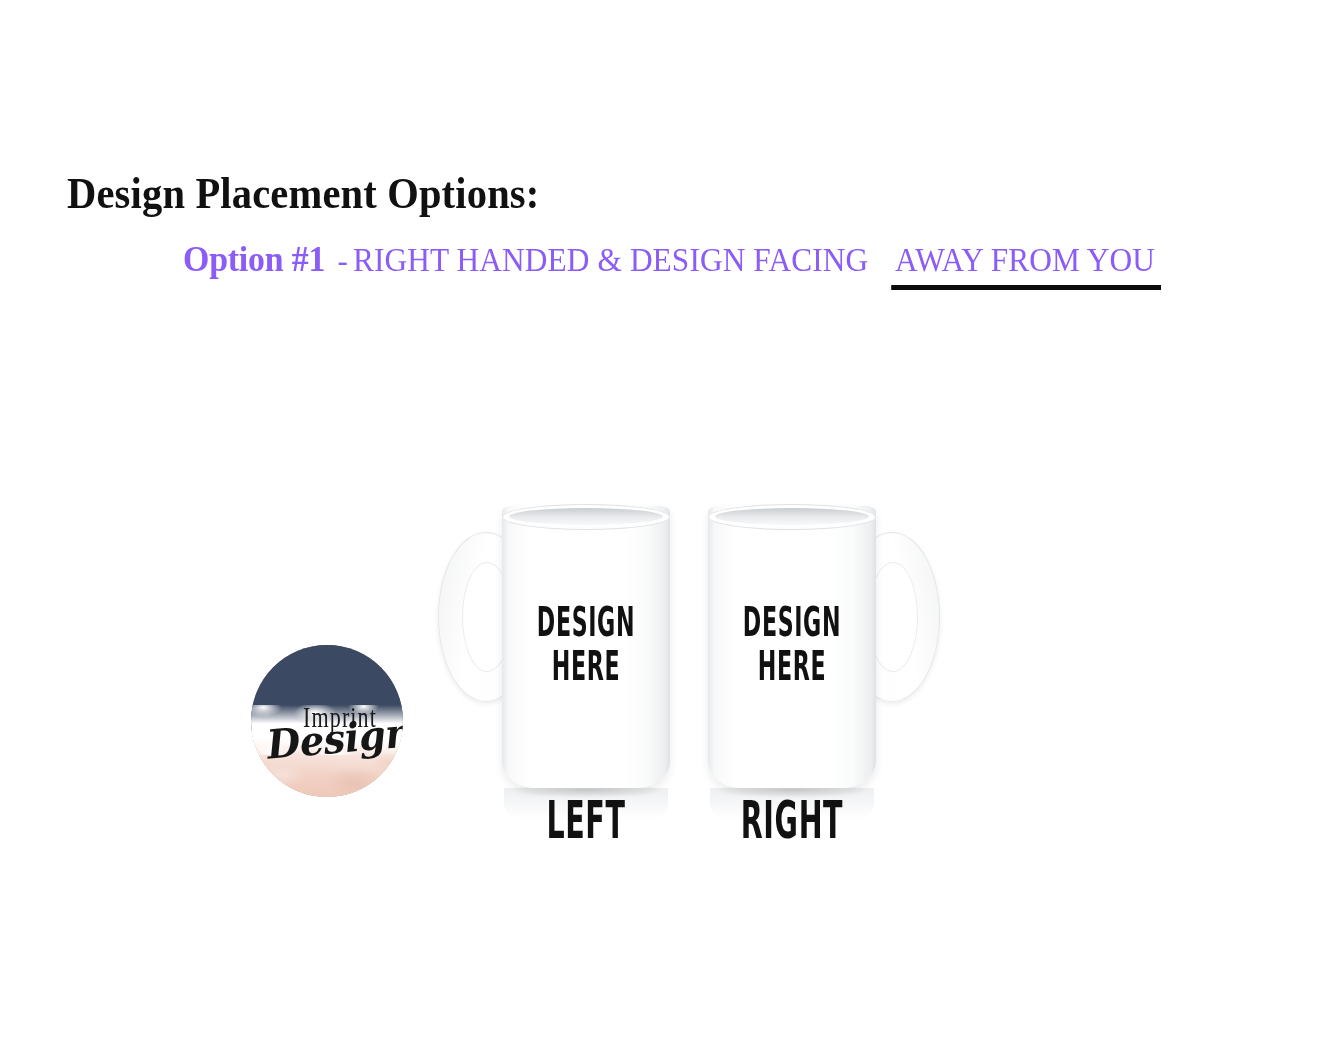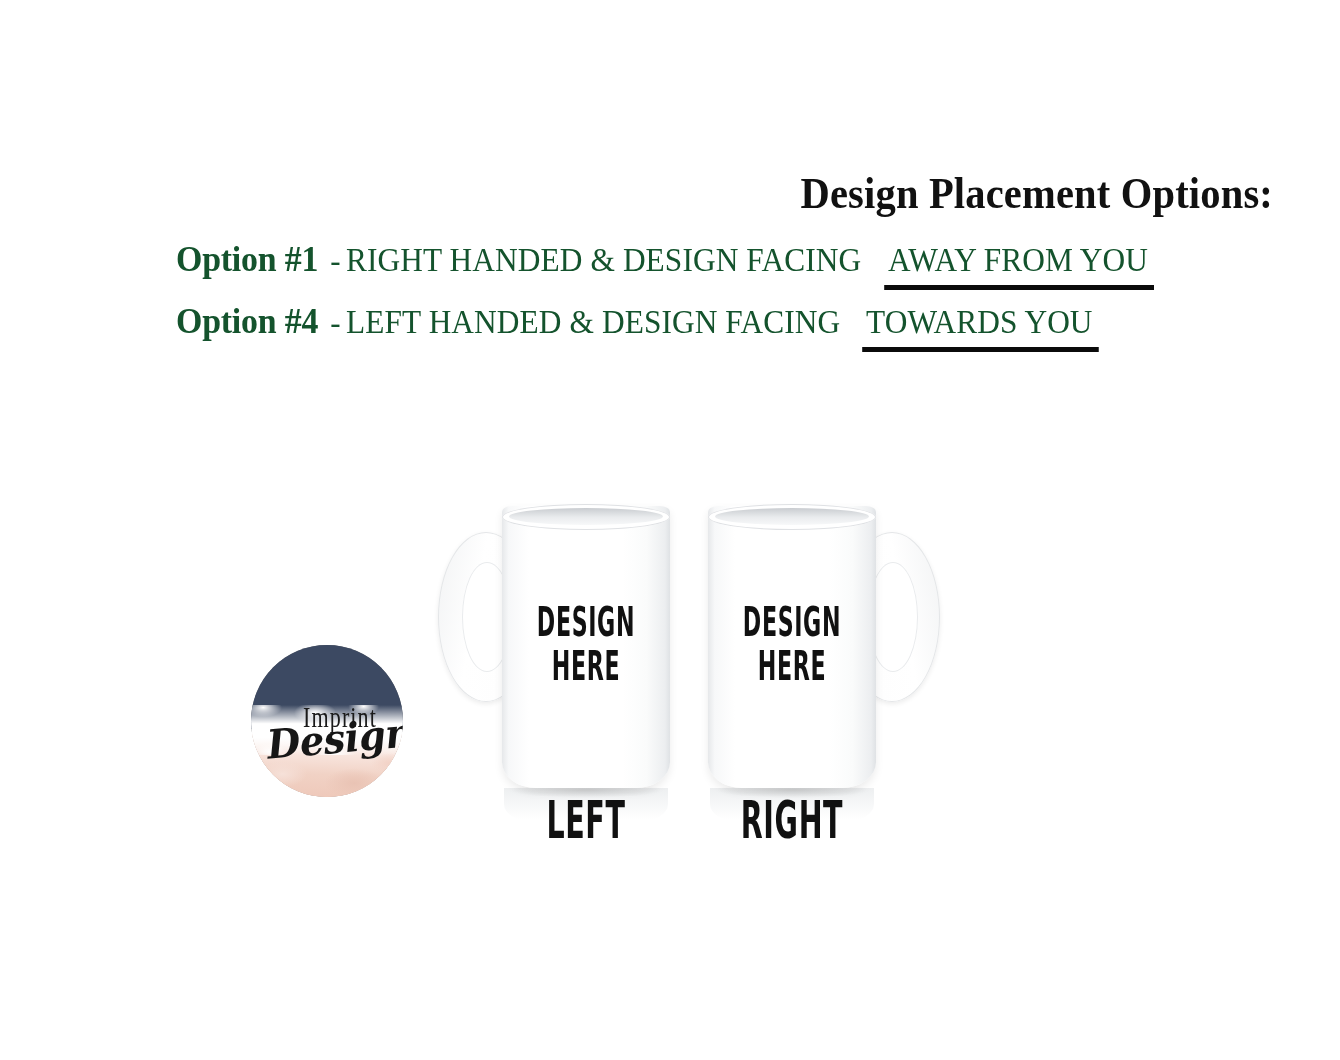--- a/index.html
+++ b/index.html
@@ -22,21 +22,21 @@
     height: 1060px;
     background: #ffffff;
   }
 
   
   .heading {
     position: absolute;
     left: 0;
     top: 168px;
     width: 1340px;
-    text-align: right;
+    text-align: left;
   }
   .heading-title {
     font-family: "Liberation Serif", serif;
     font-weight: bold;
     font-size: 45px;
     line-height: 50px;
     letter-spacing: 0.2px;
     color: #111111;
     transform: scaleX(0.90);
     transform-origin: center top;
@@ -46,21 +46,22 @@
   .options {
     position: absolute;
     left: 176px;
     top: 238px;
     width: 1000px;
   }
   .option-line {
     height: 62px;
     white-space: nowrap;
     display: block;
-    color: #14532d;
+    color: #8b5cf6;
+    text-align: center;
   }
   .opt-label {
     font-family: "Liberation Serif", serif;
     font-weight: bold;
     font-size: 36px;
     letter-spacing: -0.2px;
     display: inline-block;
     transform: scaleX(0.94);
     transform-origin: left center;
     vertical-align: baseline;
@@ -361,23 +362,20 @@
   </div>
 
   <div class="options">
 
     <div class="option-line">
       <span class="opt-label">Option #1</span><span class="opt-dash">-</span><span class="opt-body">RIGHT HANDED &amp; DESIGN FACING</span><span class="opt-emph">AWAY FROM YOU</span>
     </div>
 
 
 
-    <div class="option-line">
-      <span class="opt-label">Option #4</span><span class="opt-dash">-</span><span class="opt-body">LEFT HANDED &amp; DESIGN FACING</span><span class="opt-emph">TOWARDS YOU</span>
-    </div>
 
   </div>
 
   <div class="logo-badge">
     <div class="logo-top"></div>
     <div class="logo-bottom"></div>
     <div class="logo-wordmark">
       <div class="logo-imprint">Imprint</div>
       <div class="logo-designs">Designs</div>
     </div>

